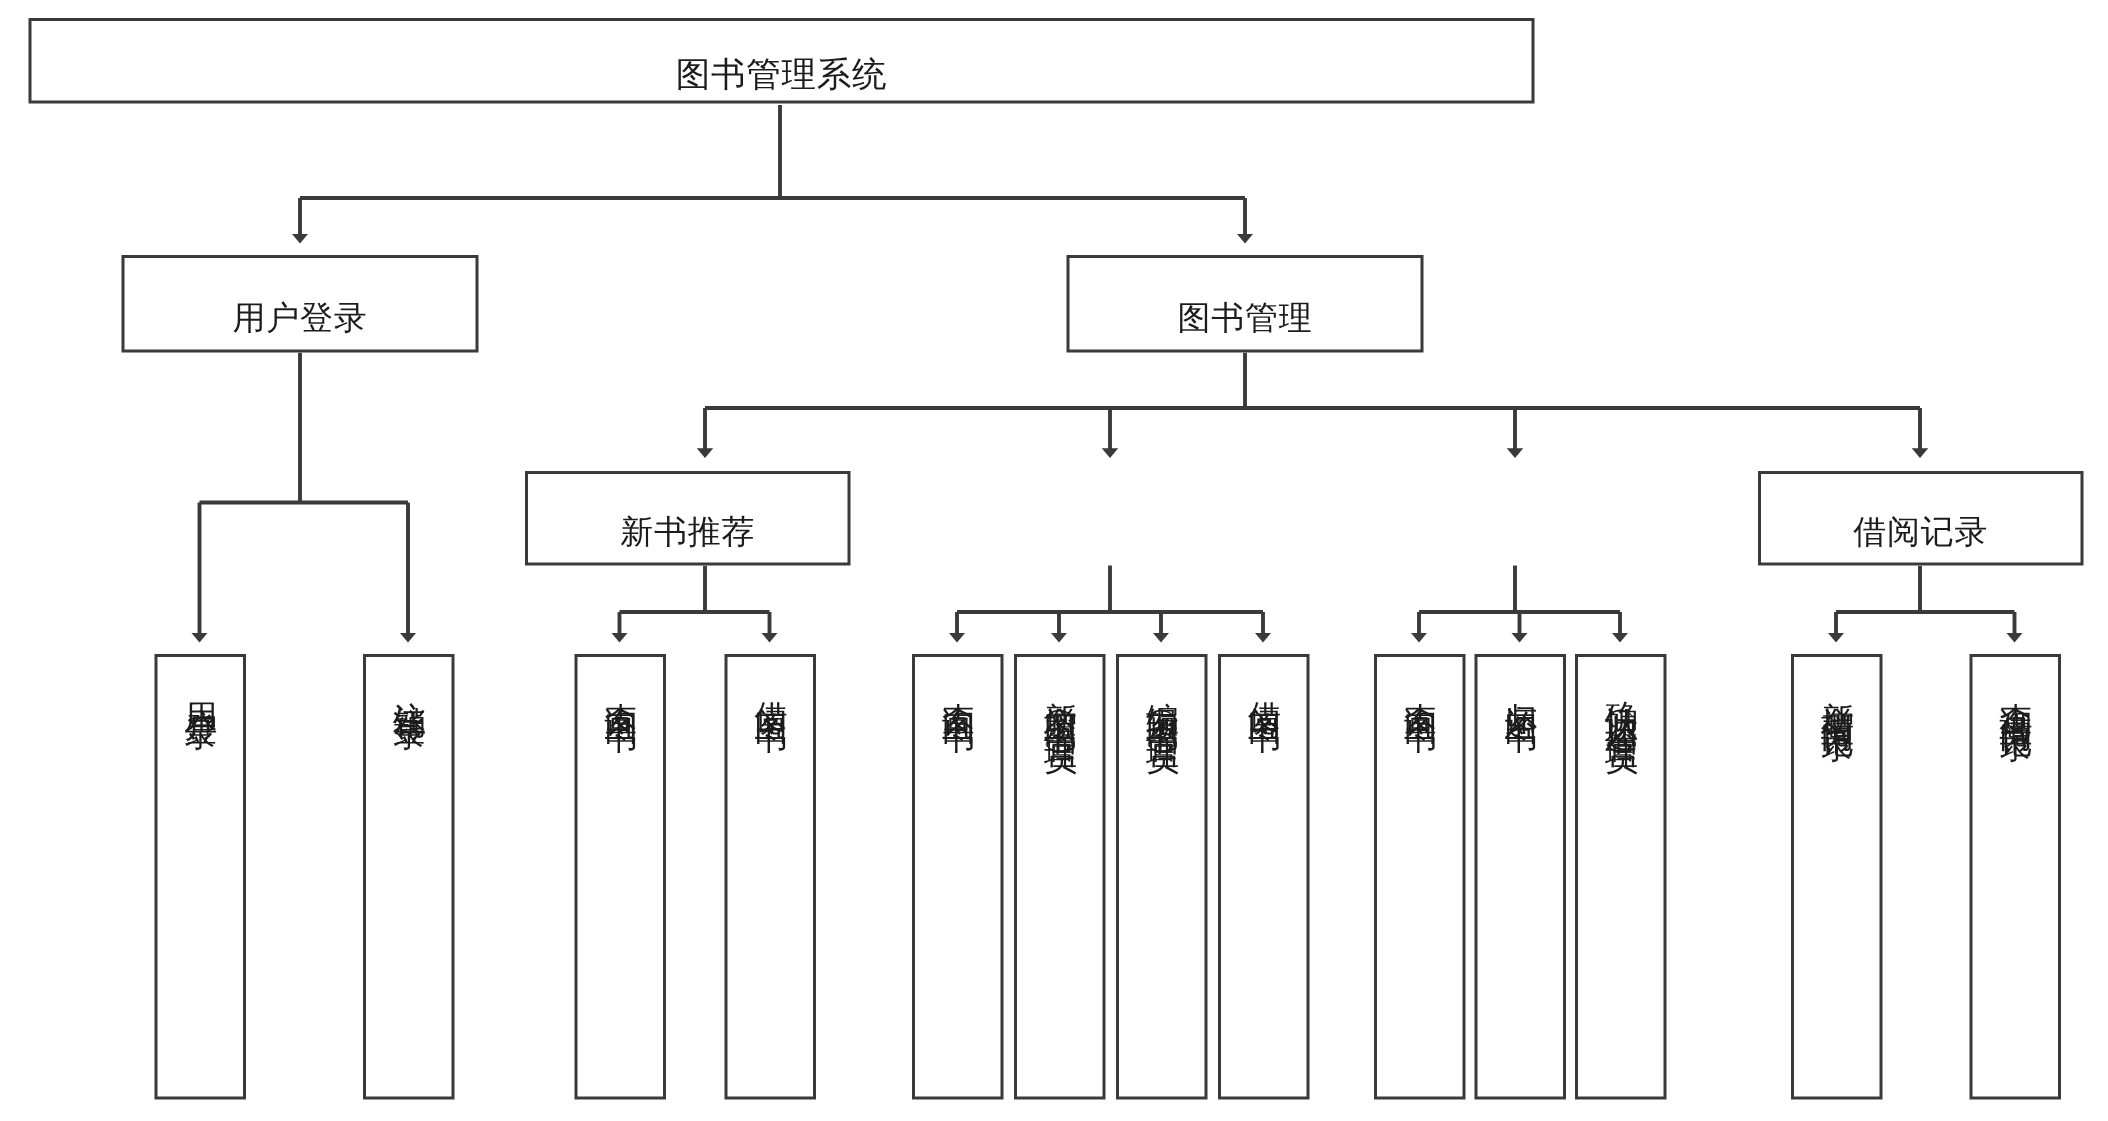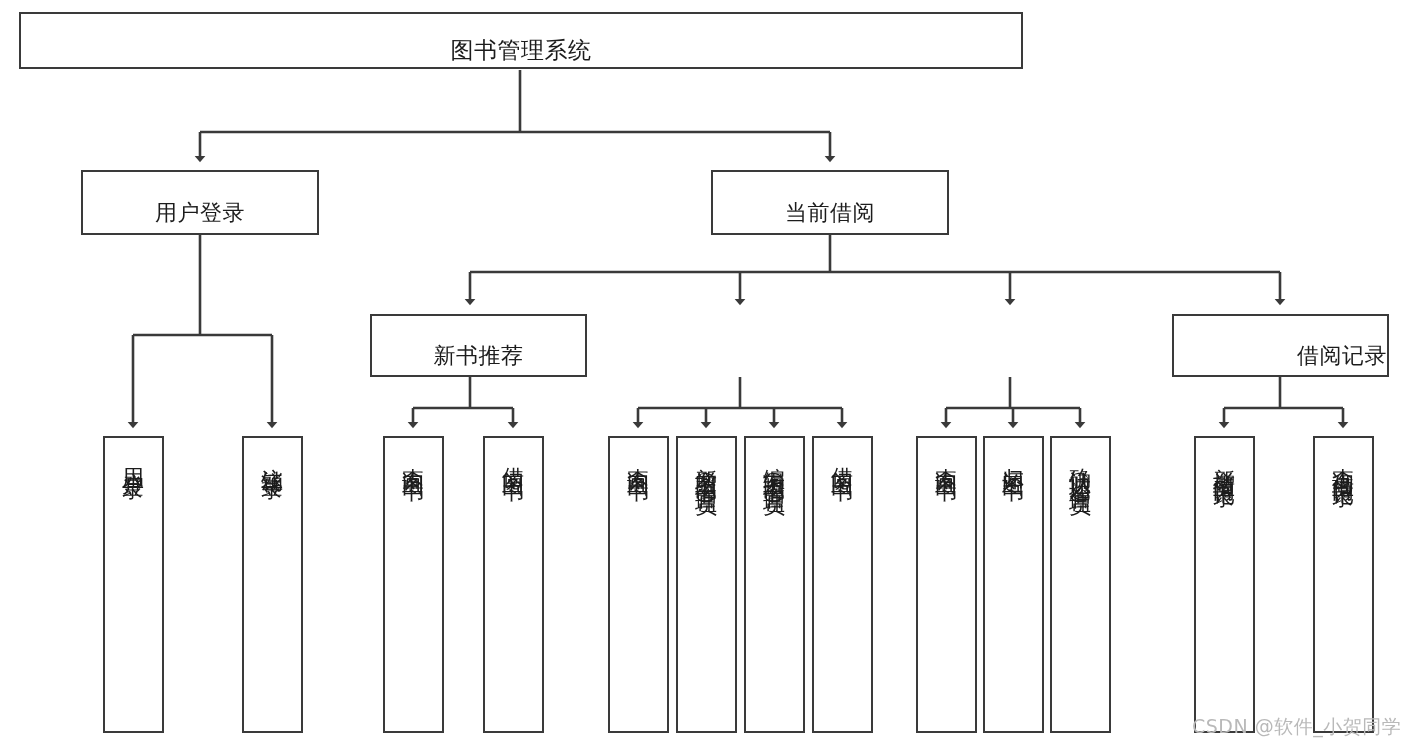--- a/index.html
+++ b/index.html
@@ -118,27 +118,27 @@
   </svg>
 
   <div class="node h root" style="left:19px;top:12px;width:1004px;height:57px;">
     <span class="label">图书管理系统</span>
   </div>
 
   <div class="node h" style="left:81px;top:170px;width:238px;height:65px;">
     <span class="label">用户登录</span>
   </div>
   <div class="node h" style="left:711px;top:170px;width:238px;height:65px;">
-    <span class="label">当前借阅</span>
+    <span class="label">图书管理</span>
   </div>
 
-  <div class="node h" style="left:370px;top:314px;width:217px;height:63px;">
+  <div class="node h" style="left:350px;top:314px;width:217px;height:63px;">
     <span class="label">新书推荐</span>
   </div>
-  <div class="node h" style="left:1172px;top:314px;width:217px;height:63px;justify-content:flex-end;">
+  <div class="node h" style="left:1172px;top:314px;width:217px;height:63px;">
     <span class="label">借阅记录</span>
   </div>
 
   <div class="node v" style="left:103px;top:436px;width:61px;height:297px;">
     <span class="label">用户登录</span>
   </div>
   <div class="node v" style="left:242px;top:436px;width:61px;height:297px;">
     <span class="label">注销登录</span>
   </div>
 
@@ -172,15 +172,14 @@
     <span class="label">确认归还（管理员）</span>
   </div>
 
   <div class="node v" style="left:1194px;top:436px;width:61px;height:297px;">
     <span class="label">新增借阅记录</span>
   </div>
   <div class="node v" style="left:1313px;top:436px;width:61px;height:297px;">
     <span class="label">查询借阅记录</span>
   </div>
 
-  <div class="watermark" style="left:1192px;top:714px;">CSDN @软件_小贺同学</div>
 
 </div>
 
 </body></html>

